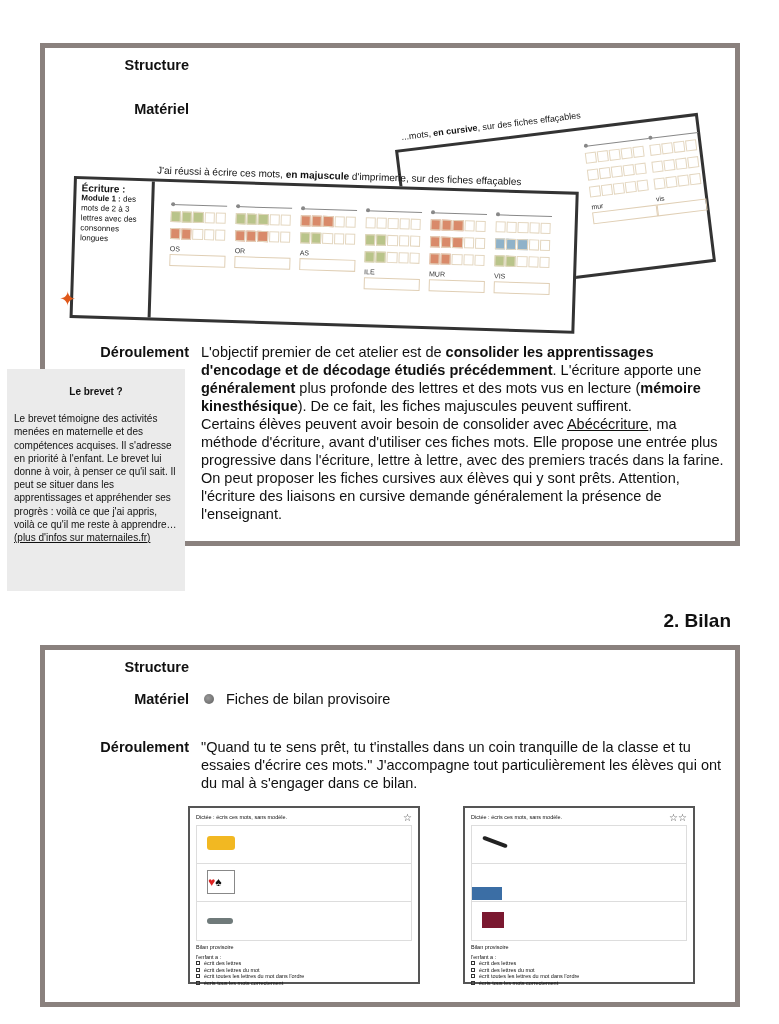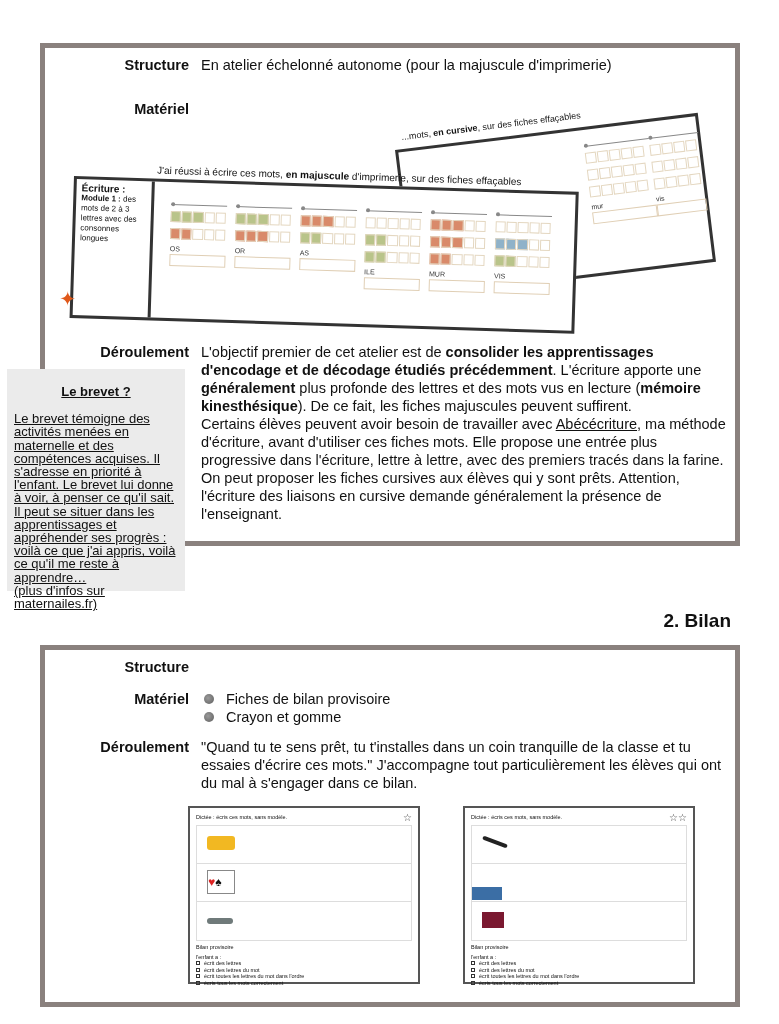--- a/index.html
+++ b/index.html
@@ -53,21 +53,21 @@
   .cells span.q { background: #d98a6a; }
   .cells span.r { background: #8fb2c9; }
   .word-label { font-size: 7px; color: #333; margin-top: 2px; }
   .word-box { height: 12px; border: 1px solid #e0cfb5; margin-top: 2px; }
   .butterfly { position: absolute; left: -14px; bottom: 4px; font-size: 20px; color: #e0581a; }
   .mini-col { position: absolute; top: 16px; width: 65px; }
 
   
   .infobox {
     position: absolute; left: 7px; top: 369px; width: 178px; height: 222px;
-    background: #ebebeb; padding: 16px 7px 0 7px; font-size: 13px; line-height: 13.2px; color: #111; text-decoration: underline;
+    background: #ebebeb; padding: 16px 7px 0 7px; font-size: 10px; line-height: 13.2px; color: #111;
   }
   .infobox .t { text-align: center; font-weight: bold; margin-bottom: 14px; }
 
   
   .card {
     position: absolute; width: 232px; height: 178px; border: 2px solid #555; background: #fff;
     padding: 6px 6px 4px 6px; font-size: 5.5px; line-height: 6.5px;
   }
   .card .head { display: flex; justify-content: space-between; margin-bottom: 3px; }
   .card .head .stars { font-size: 10px; line-height: 8px; color: #444; }
@@ -82,21 +82,20 @@
 </style>
 </head>
 <body>
 
 <div class="section-title" style="top:12px;margin-top:48px;">4. Atelier d'écriture</div>
 
 <div class="frame" style="left:40px; top:43px; width:700px; height:503px;"></div>
 
 <div class="row" style="left:45px; top:56px; width:690px;">
   <div class="lbl">Structure</div>
-  <div class="val">En atelier échelonné autonome (pour la majuscule d'imprimerie)</div>
 </div>
 
 <div class="row" style="left:45px; top:100px; width:690px;">
   <div class="lbl">Matériel</div>
 </div>
 
 <div class="sheet-back">
   <div class="cap">
     <span>...mots, </span><b>en cursive</b><span>, sur des fiches effaçables</span>
   </div>
@@ -299,21 +298,21 @@
       </div>
     <div class="word-label">VIS</div>
     <div class="word-box"></div>
   </div>
 </div>
 
 <div class="row" style="left:45px; top:343px; width:690px;">
   <div class="lbl">Déroulement</div>
   <div class="val" style="padding-right:8px;">
     <span>L'objectif premier de cet atelier est de </span><b>consolider les apprentissages d'encodage et de décodage étudiés précédemment</b><span>. L'écriture apporte une </span><b>généralement</b><span> plus profonde des lettres et des mots vus en lecture (</span><b>mémoire kinesthésique</b><span>).  De ce fait, les fiches majuscules peuvent suffirent.</span><br>
-    <span>Certains élèves peuvent avoir besoin de travailler avec </span><u>Abécécriture</u><span>, ma méthode d'écriture, avant d'utiliser ces fiches mots. Elle propose une entrée plus progressive dans l'écriture, lettre à lettre, avec des premiers tracés dans la farine.</span><br>
+    <span>Certains élèves peuvent avoir besoin de consolider avec </span><u>Abécécriture</u><span>, ma méthode d'écriture, avant d'utiliser ces fiches mots. Elle propose une entrée plus progressive dans l'écriture, lettre à lettre, avec des premiers tracés dans la farine.</span><br>
     <span>On peut proposer les fiches cursives aux élèves qui y sont prêts. Attention, l'écriture des liaisons en cursive demande généralement la présence de l'enseignant.</span>
   </div>
 </div>
 
 <div class="infobox">
   <div class="t">Le brevet ?</div>
   <div>Le brevet témoigne des activités menées en maternelle et des compétences acquises. Il s'adresse en priorité à l'enfant. Le brevet lui donne à voir, à penser ce qu'il sait. Il peut se situer dans les apprentissages et appréhender ses progrès : voilà ce que j'ai appris, voilà ce qu'il me reste à apprendre…</div>
   <u>(plus d'infos sur maternailes.fr)</u>
 </div>
 
@@ -323,21 +322,20 @@
 
 <div class="row" style="left:45px; top:658px; width:690px;">
   <div class="lbl">Structure</div>
 </div>
 
 <div class="row" style="left:45px; top:690px; width:690px;">
   <div class="lbl">Matériel</div>
   <div class="val">
     <ul class="bullets">
       <li>Fiches de bilan provisoire</li>
-      <li>Crayon et gomme</li>
     </ul>
   </div>
 </div>
 
 <div class="row" style="left:45px; top:738px; width:690px;">
   <div class="lbl">Déroulement</div>
   <div class="val" style="padding-right:8px;">"Quand tu te sens prêt, tu t'installes dans un coin tranquille de la classe et tu essaies d'écrire ces mots."  J'accompagne tout particulièrement les élèves qui ont du mal à s'engager dans ce bilan.</div>
 </div>
 
 <div class="card" style="left:188px; top:806px;">

